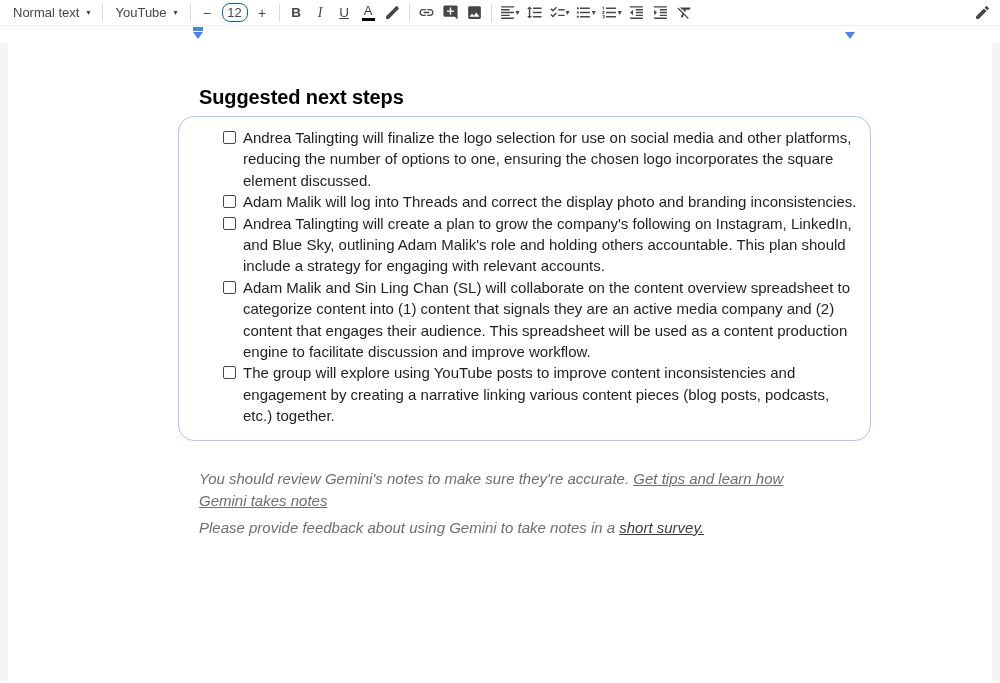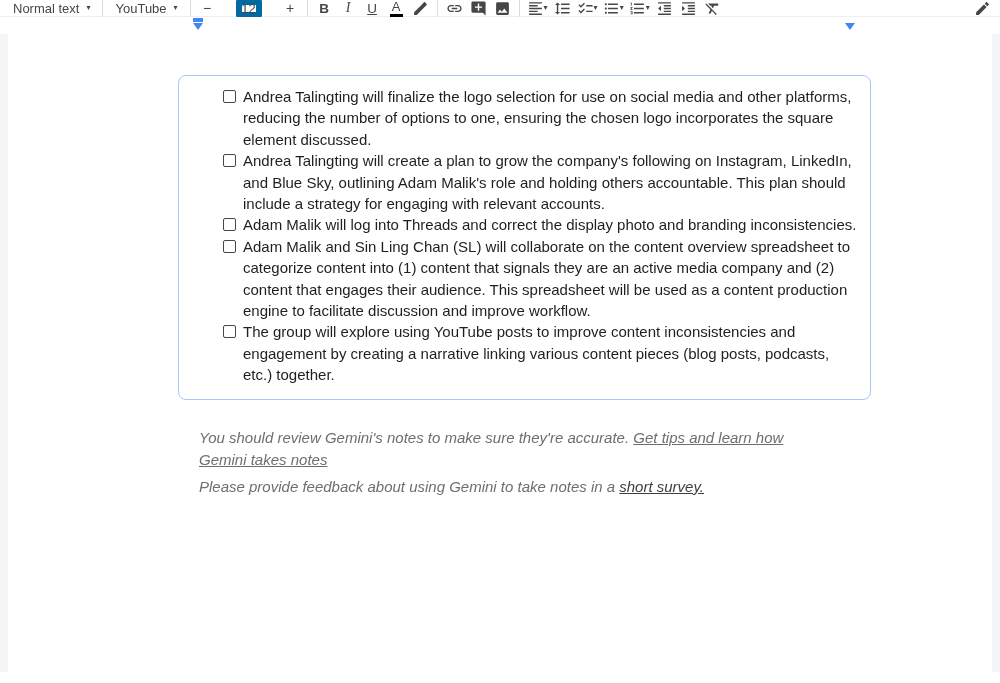--- a/index.html
+++ b/index.html
@@ -1,31 +1,31 @@
 <!DOCTYPE html>
 <html><head>
 <meta charset="utf-8">
 <style>
   * { margin:0; padding:0; box-sizing:border-box; }
   html,body { width:1000px; height:683px; overflow:hidden; background:#fff;
               font-family:"Liberation Sans", sans-serif; }
 
   
-  .toolbar { height:17px; display:flex; align-items:center; padding:0 6px; gap:1px;
+  .toolbar { height:26px; display:flex; align-items:center; padding:0 6px; gap:1px;
              background:#fff; border-bottom:1px solid #eceff1; }
   .tb-btn { display:flex; align-items:center; justify-content:center; min-width:23px; height:23px;
             border:none; background:transparent; color:#444746; font-size:14px; cursor:pointer;
             border-radius:4px; padding:0 2px; }
   .tb-btn svg { width:17px; height:17px; fill:#444746; }
   .sep { width:1px; height:18px; background:#dadce0; margin:0 4px; flex-shrink:0; }
   .dd { display:flex; align-items:center; gap:7px; font-size:13px; color:#444746;
         padding:0 7px; height:23px; cursor:pointer; border-radius:4px; }
   .caret { font-size:8px; color:#444746; line-height:1; }
-  .size-box { width:26px; height:19px; border:6px solid #0369a1; border-radius:3px; font-size:13px;
-              display:flex; align-items:center; justify-content:center; color:#444746; margin:0 16px; cursor:text; }
+  .size-box { width:26px; height:19px; border:1px solid #0369a1; border-radius:8px; font-size:13px;
+              display:flex; align-items:center; justify-content:center; color:#444746; margin:0 2px; cursor:text; }
   .bold { font-weight:700; font-size:13.5px; }
   .italic { font-style:italic; font-family:"Liberation Serif", serif; font-size:14px; }
   .underline { text-decoration:underline; font-size:13.5px; }
   .a-wrap { display:flex; flex-direction:column; align-items:center; line-height:1; }
   .a-letter { font-size:13px; color:#444746; font-weight:500; }
   .a-bar { width:13px; height:3px; background:#000; margin-top:1px; }
   .spacer { flex:1; }
 
   
   .ruler { height:17px; position:relative; background:#fff; }
@@ -38,21 +38,21 @@
 
   
   .canvas { position:relative; height:638px; background:#fff; }
   .edge { position:absolute; top:0; bottom:0; width:8px; background:#f3f5f7; }
   .edge-left { left:0; } .edge-right { right:0; }
   .content { padding:41px 0 0 199px; }
 
   h1.doc-heading { font-size:20px; font-weight:700; color:#000; letter-spacing:-0.1px;
                    line-height:26px; margin-bottom:6px; }
 
-  .steps-box { margin-left:-21px; width:693px; border:1px solid #a8c7fa; border-radius:8px;
+  .steps-box { margin-left:-21px; width:693px; border:1px solid #a8c7fa; border-radius:16px;
                padding:10px 10px 13px 44px; }
   .check-item { display:flex; align-items:flex-start; }
   .checkbox { width:13px; height:13px; border:1.5px solid #474747; border-radius:2px;
               margin-top:4px; margin-right:7px; flex-shrink:0; cursor:pointer; background:#fff; }
   .check-text { font-size:15px; line-height:21.4px; color:#1f1f1f; max-width:614px; }
 
   .note { width:632px; margin-top:27px; font-size:15px; font-style:italic; color:#6e6e6e;
           line-height:22px; }
   .note + .note { margin-top:5px; }
   .note-link { color:#6e6e6e; text-decoration:underline; cursor:pointer; }
@@ -167,36 +167,37 @@
   <div class="marker marker-right">
     <div class="indent-tri"></div>
   </div>
 </div>
 
 <div class="canvas">
   <div class="edge edge-left"></div>
   <div class="edge edge-right"></div>
 
   <div class="content">
+    <h1 class="doc-heading">Suggested next steps</h1>
 
     <div class="steps-box">
       <div class="check-item">
         <span class="checkbox"></span>
         <span class="check-text">Andrea Talingting will finalize the logo selection for use on social media and other platforms, reducing the number of options to one, ensuring the chosen logo incorporates the square element discussed.</span>
       </div>
       <div class="check-item">
         <span class="checkbox"></span>
+        <span class="check-text">Adam Malik will log into Threads and correct the display photo and branding inconsistencies.</span>
+      </div>
+      <div class="check-item">
+        <span class="checkbox"></span>
         <span class="check-text">Andrea Talingting will create a plan to grow the company's following on Instagram, LinkedIn, and Blue Sky, outlining Adam Malik's role and holding others accountable. This plan should include a strategy for engaging with relevant accounts.</span>
       </div>
       <div class="check-item">
         <span class="checkbox"></span>
-        <span class="check-text">Adam Malik will log into Threads and correct the display photo and branding inconsistencies.</span>
-      </div>
-      <div class="check-item">
-        <span class="checkbox"></span>
         <span class="check-text">Adam Malik and Sin Ling Chan (SL) will collaborate on the content overview spreadsheet to categorize content into (1) content that signals they are an active media company and (2) content that engages their audience. This spreadsheet will be used as a content production engine to facilitate discussion and improve workflow.</span>
       </div>
       <div class="check-item">
         <span class="checkbox"></span>
         <span class="check-text">The group will explore using YouTube posts to improve content inconsistencies and engagement by creating a narrative linking various content pieces (blog posts, podcasts, etc.) together.</span>
       </div>
     </div>
 
     <p class="note"><span>You should review Gemini's notes to make sure they're accurate. </span><a class="note-link">Get tips and learn how Gemini takes notes</a></p>
 

